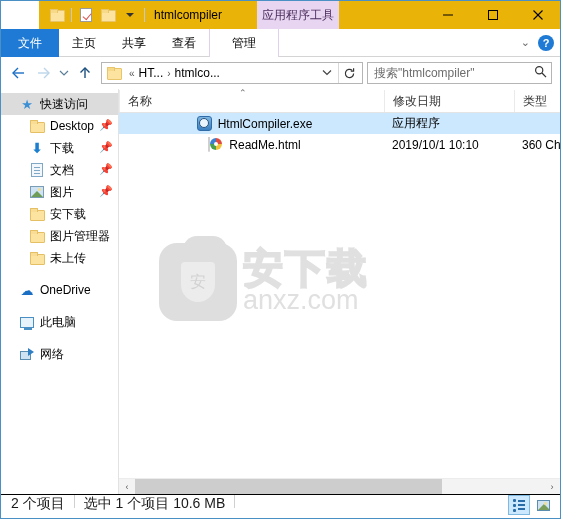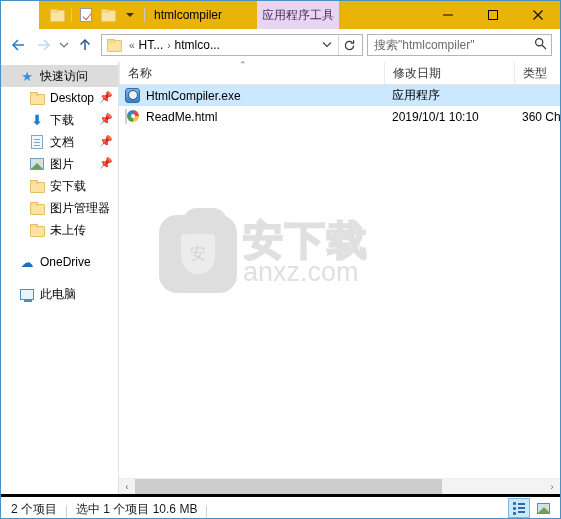--- a/index.html
+++ b/index.html
@@ -285,21 +285,21 @@
   .col-date { flex: 0 0 130px; }
   .col-type { flex: 1 1 auto; }
   #rows { position: relative; flex: 1 1 auto; }
   .row {
     height: 21px; display: flex; align-items: center;
     font-size: 12px; color: #000;
     position: relative; z-index: 2;
   }
   .row.selected { background: #cce8ff; }
   .cell { display: flex; align-items: center; white-space: nowrap; overflow: hidden; }
-  .cell-name { flex: 0 0 265px; padding-left: 6px; }
+  .cell-name { flex: 0 0 265px; padding-left: 6px; justify-content: center; }
   .cell-date { flex: 0 0 130px; padding-left: 8px; }
   .cell-type { flex: 1 1 auto; padding-left: 8px; }
   .file-ico { width: 16px; height: 16px; margin-right: 5px; flex: 0 0 16px; position: relative; }
   .exe-ico {
     width: 15px; height: 15px; border-radius: 3px;
     background: linear-gradient(#7fb6e0, #3a7fc0);
     border: 1px solid #2f6ba6;
     display: flex; align-items: center; justify-content: center;
   }
   .exe-ico:after {
@@ -366,24 +366,24 @@
   }
   #sb-track { flex: 1 1 auto; height: 16px; position: relative; }
   #sb-thumb {
     position: absolute; left: 0; top: 0; height: 16px; width: 75%;
     background: #cdcdcd;
   }
 
   
   #statusbar {
     height: 24px; flex: 0 0 24px;
-    border-top: 3px solid #000000;
-    background: #ffffff;
-    display: flex; align-items: flex-end;
-    padding-left: 10px; font-size: 12px; color: #1a1a1a;
+    border-top: 1px solid #000000;
+    background: #ffffff;
+    display: flex; align-items: flex-start;
+    padding-left: 10px; font-size: 14px; color: #1a1a1a;
   }
   .status-sep { width: 1px; height: 13px; background: #d0d0d0; margin: 0 9px; }
   #status-right { margin-left: auto; display: flex; align-items: center; padding-right: 6px; gap: 2px; }
   .viewbtn {
     width: 22px; height: 20px;
     display: flex; align-items: center; justify-content: center;
     border: 1px solid transparent;
   }
   .viewbtn.active { background: #cce8ff; border: 1px solid #7fb8e0; }
   .vb-details { display: flex; gap: 2px; align-items: center; }
@@ -448,20 +448,31 @@
       </div>
       <div class="winbtn">
         <svg width="12" height="12" viewBox="0 0 12 12">
             <line x1="1.5" y1="1.5" x2="10.5" y2="10.5" stroke="#000" stroke-width="1.1"></line>
             <line x1="10.5" y1="1.5" x2="1.5" y2="10.5" stroke="#000" stroke-width="1.1"></line>
           </svg>
       </div>
     </div>
   </div>
 
+  <div id="ribbon">
+    <div class="tab file">文件</div>
+    <div class="tab">主页</div>
+    <div class="tab">共享</div>
+    <div class="tab">查看</div>
+    <div class="tab manage">管理</div>
+    <div id="ribbon-right">
+      <span class="chev-sm">⌄</span>
+      <span class="help-ico">?</span>
+    </div>
+  </div>
 
   <div id="addressbar">
     <div class="navbtn">
       <svg width="16" height="14" viewBox="0 0 16 14">
         <path d="M7 2 L2 7 L7 12" fill="none" stroke="#1a6fc4" stroke-width="1.4"></path>
         <line x1="2.4" y1="7" x2="13" y2="7" stroke="#1a6fc4" stroke-width="1.4"></line>
       </svg>
     </div>
     <div class="navbtn">
       <svg width="16" height="14" viewBox="0 0 16 14">
@@ -581,20 +592,26 @@
 
       <div class="nav-item lvl0">
         <span class="nav-ico">
             <span class="ic-pc"></span>
           </span>
         <span class="nav-label">此电脑</span>
       </div>
 
       <div class="nav-spacer"></div>
 
+      <div class="nav-item lvl0">
+        <span class="nav-ico">
+            <span class="ic-net"></span>
+          </span>
+        <span class="nav-label">网络</span>
+      </div>
     </div>
 
     <div id="listpane">
 
       <div id="col-header">
         <span id="sort-indicator">⌃</span>
         <div class="col col-name">名称</div>
         <div class="col col-date">修改日期</div>
         <div class="col col-type">类型</div>
       </div>

